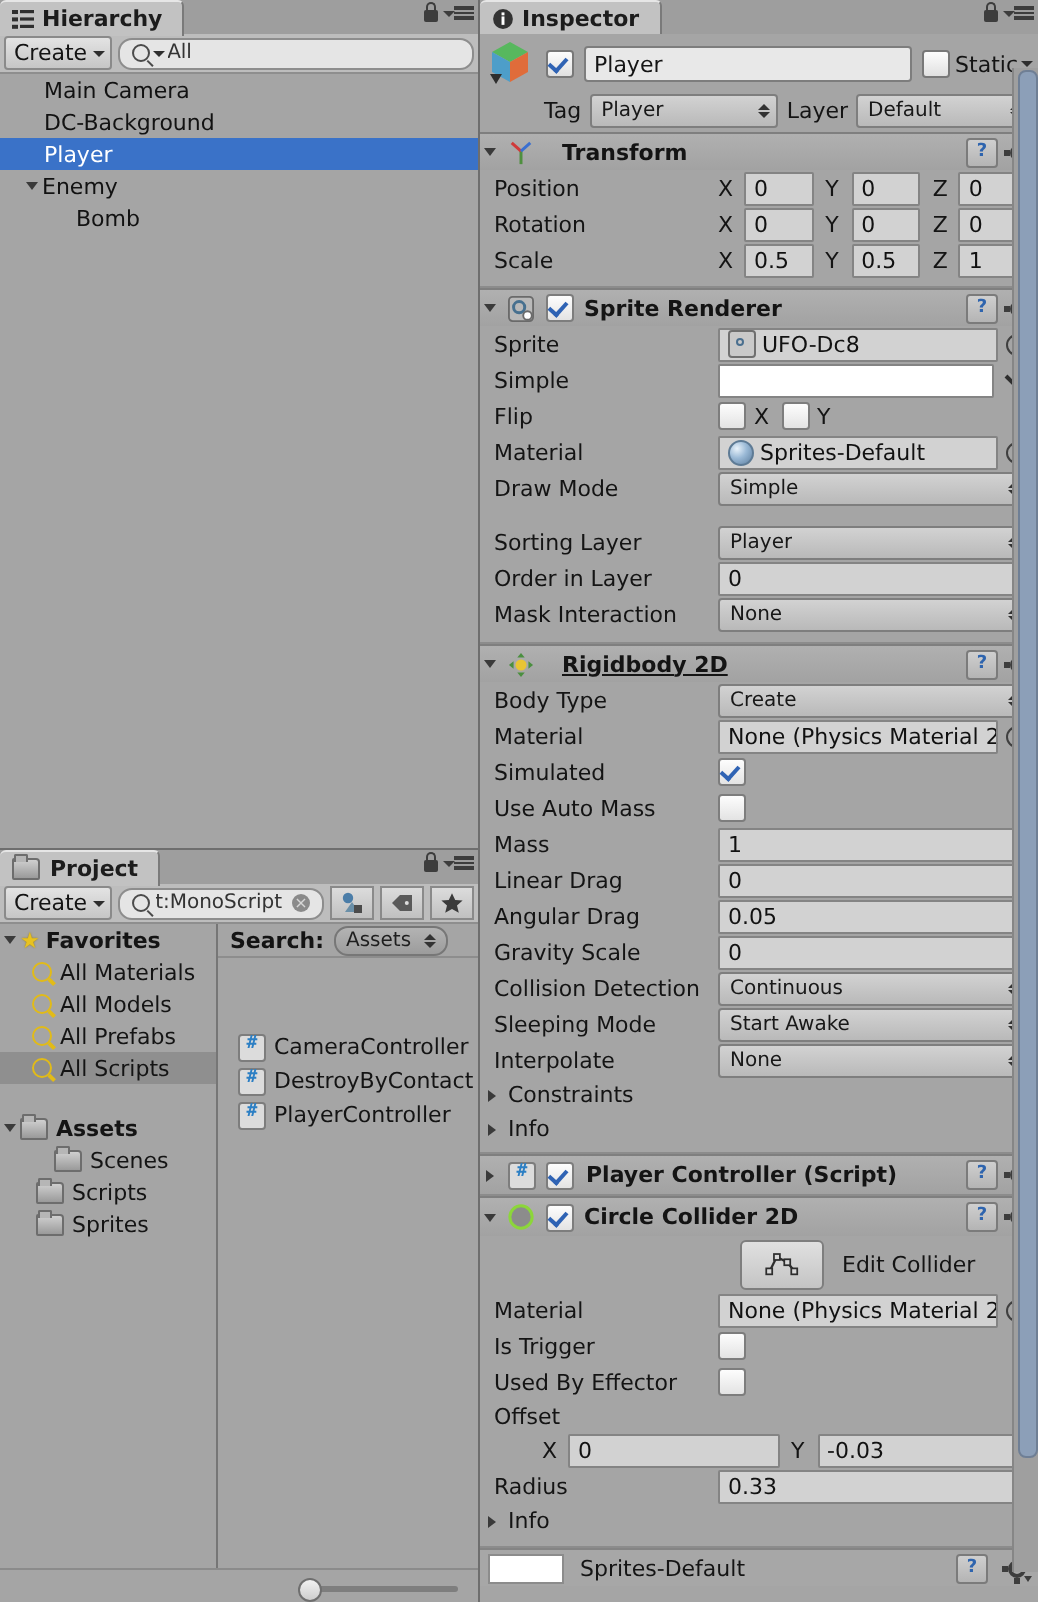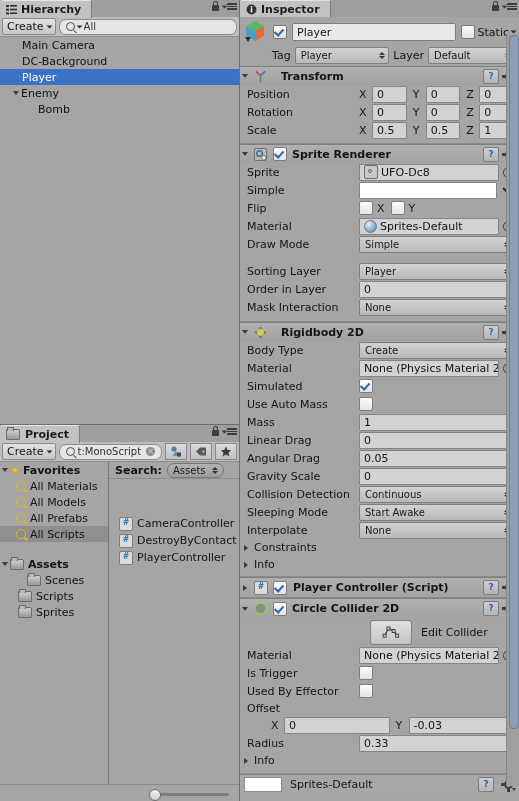--- a/index.html
+++ b/index.html
@@ -571,21 +571,21 @@
     <div class="comp">
       <div class="comp-head">
         <i class="tri open"></i>
         <svg width="13" height="13" viewBox="0 0 14 14">
           <circle cx="7" cy="7" r="3" fill="#e8c534"></circle>
           <polygon points="7,0.5 9,3 5,3" fill="#4a8f3f"></polygon>
           <polygon points="7,13.5 9,11 5,11" fill="#4a8f3f"></polygon>
           <polygon points="0.5,7 3,5 3,9" fill="#4a8f3f"></polygon>
           <polygon points="13.5,7 11,5 11,9" fill="#4a8f3f"></polygon>
         </svg>
-        <span class="comp-title" style="margin-left:10px;">Rigidbody 2D</span>
+        <span class="comp-title" style="margin-left:10px;text-decoration:underline;">Rigidbody 2D</span>
         <span class="help-btn"></span>
         <span class="gear">
             <i class="g"></i>
             <i class="gt"></i>
             <i class="gb"></i>
             <i class="gl"></i>
             <i class="gr"></i>
             <i class="gcv"></i>
           </span>
       </div>

